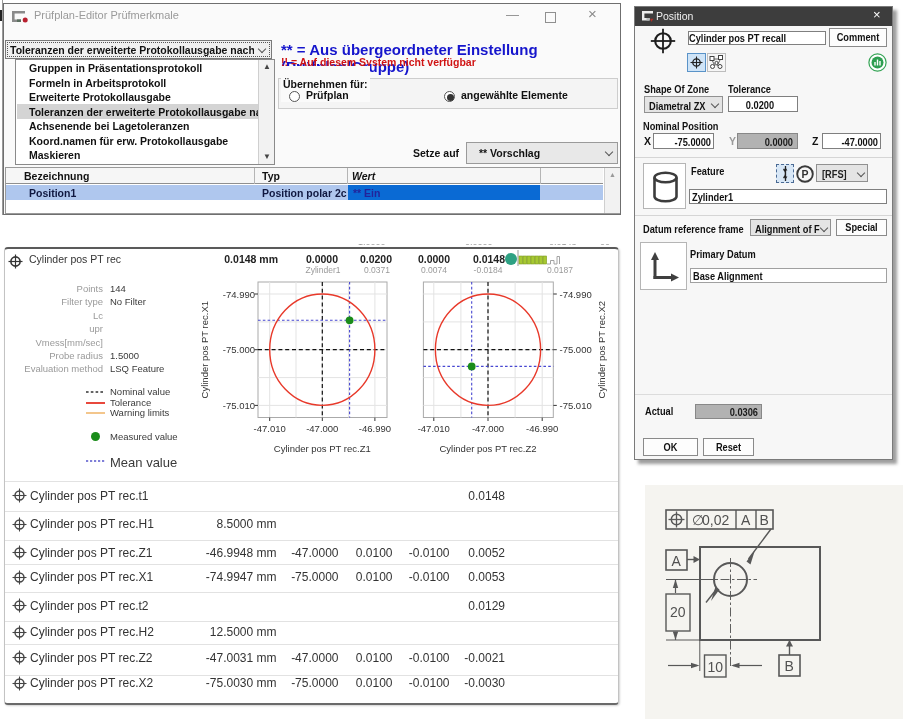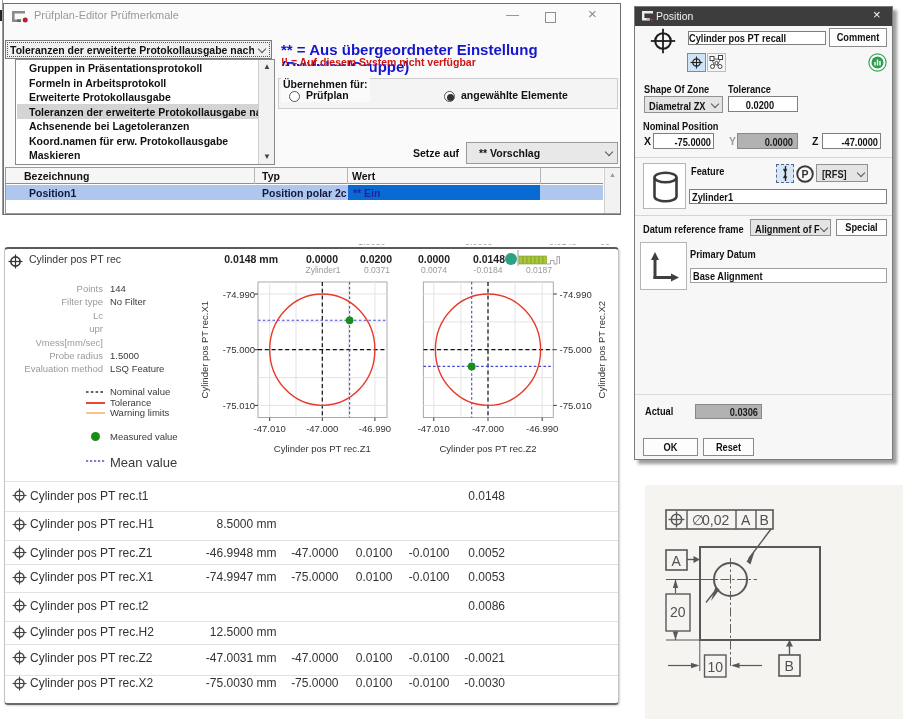--- a/index.html
+++ b/index.html
@@ -71,21 +71,21 @@
   <div class="abs b" style="left:409px;top:143px;font-size:10.5px;color:#111;">Setze auf</div>
   <div class="abs" style="left:462px;top:138px;width:152px;height:22px;background:#e8e8e8;border:1px solid #9a9a9a;padding-left:32px;">
     <div class="abs b" style="left:12px;top:4px;font-size:10.5px;color:#111;">** Vorschlag</div>
     <div class="chv" style="left:139px;top:6px;"></div>
   </div>
 
   <div class="abs" style="left:1px;top:163px;width:615px;height:47px;border:1px solid #9a9a9a;background:#fff;">
     <div class="abs" style="left:0;top:0;width:597px;height:16px;background:#f6f6f6;border-bottom:1px solid #8f8f8f;"></div>
     <div class="abs b" style="left:18px;top:2px;font-size:10.5px;color:#111;">Bezeichnung</div>
     <div class="abs b" style="left:256px;top:2px;font-size:10.5px;color:#111;">Typ</div>
-    <div class="abs b" style="left:346px;top:2px;font-size:10.5px;color:#111;">Wert</div>
+    <div class="abs b" style="left:346px;top:2px;font-size:10.5px;color:#111;font-style:italic;">Wert</div>
     <div class="abs" style="left:248px;top:0;width:1px;height:16px;background:#b5b5b5;"></div>
     <div class="abs" style="left:341px;top:0;width:1px;height:16px;background:#b5b5b5;"></div>
     <div class="abs" style="left:534px;top:0;width:1px;height:16px;background:#b5b5b5;"></div>
 
     <div class="abs" style="left:0;top:17px;width:597px;height:15px;background:#afc7ee;"></div>
     <div class="abs b" style="left:23px;top:18.5px;font-size:10.5px;color:#101840;">Position1</div>
     <div class="abs b" style="left:256px;top:18.5px;width:85px;font-size:10.5px;color:#101840;white-space:nowrap;overflow:hidden;">Position polar 2c</div>
     <div class="abs" style="left:342px;top:17px;width:192px;height:15px;background:#0a6ad4;"></div>
     <div class="abs b" style="left:347px;top:18.5px;font-size:10.5px;color:#23239a;">** Ein</div>
 
@@ -119,21 +119,21 @@
   <div class="abs b" style="left:193px;top:4px;width:80px;text-align:right;font-size:10.5px;color:#222;">0.0148 mm</div>
   <div class="abs b" style="left:291px;top:4px;width:52px;text-align:center;font-size:10.5px;color:#222;">0.0000</div>
   <div class="abs b" style="left:345px;top:4px;width:52px;text-align:center;font-size:10.5px;color:#222;">0.0200</div>
   <div class="abs b" style="left:403px;top:4px;width:52px;text-align:center;font-size:10.5px;color:#222;">0.0000</div>
   <div class="abs b" style="left:458px;top:4px;width:52px;text-align:center;font-size:10.5px;color:#222;">0.0148</div>
   <div class="abs" style="left:0;top:16px;width:613px;height:12px;font-size:8.5px;color:#9a9a9a;">
     <span class="abs" style="left:292px;width:52px;text-align:center;">Zylinder1</span>
     <span class="abs" style="left:346px;width:52px;text-align:center;">0.0371</span>
     <span class="abs" style="left:403px;width:52px;text-align:center;">0.0074</span>
     <span class="abs" style="left:457px;width:52px;text-align:center;">-0.0184</span>
-    <span class="abs" style="left:489px;width:52px;text-align:left;padding-left:32px;">0.0187</span>
+    <span class="abs" style="left:510px;width:52px;text-align:left;padding-left:32px;">0.0187</span>
   </div>
   <div class="abs" style="left:500px;top:4px;width:12px;height:12px;border-radius:50%;background:#2ea183;"></div>
   <svg class="abs" style="left:512px;top:1px;" width="52" height="18" viewBox="0 0 52 18">
     <line x1="1" y1="0" x2="1" y2="16" stroke="#999" stroke-width="1"></line>
     <g fill="#a6c832" stroke="#7e9b1e" stroke-width="0.6">
       <rect x="2" y="6" width="3.6" height="8"></rect>
         <rect x="6" y="6" width="3.6" height="8"></rect>
       <rect x="10" y="6" width="3.6" height="8"></rect>
         <rect x="14" y="6" width="3.6" height="8"></rect>
       <rect x="18" y="6" width="3.6" height="8"></rect>
@@ -302,21 +302,21 @@
     <div class="abs" style="left:243.5px;top:321px;width:90px;text-align:right;">-75.0000</div>
     <div class="abs" style="left:297.5px;top:321px;width:90px;text-align:right;">0.0100</div>
     <div class="abs" style="left:354.5px;top:321px;width:90px;text-align:right;">-0.0100</div>
     <div class="abs" style="left:410px;top:321px;width:90px;text-align:right;">0.0053</div>
     <svg class="abs" style="left:7px;top:349.0px;" width="15" height="15" viewBox="0 0 15 15">
         <circle cx="7.5" cy="7.5" r="4.5" fill="none" stroke="#444" stroke-width="1.4"></circle>
         <line x1="7.5" y1="0.5" x2="7.5" y2="14.5" stroke="#444" stroke-width="1.1"></line>
         <line x1="0.5" y1="7.5" x2="14.5" y2="7.5" stroke="#444" stroke-width="1.1"></line>
       </svg>
     <div class="abs" style="left:25px;top:349.5px;">Cylinder pos PT rec.t2</div>
-    <div class="abs" style="left:410px;top:349.5px;width:90px;text-align:right;">0.0086</div>
+    <div class="abs" style="left:410px;top:349.5px;width:90px;text-align:right;">0.0129</div>
     <svg class="abs" style="left:7px;top:375.5px;" width="15" height="15" viewBox="0 0 15 15">
         <circle cx="7.5" cy="7.5" r="4.5" fill="none" stroke="#444" stroke-width="1.4"></circle>
         <line x1="7.5" y1="0.5" x2="7.5" y2="14.5" stroke="#444" stroke-width="1.1"></line>
         <line x1="0.5" y1="7.5" x2="14.5" y2="7.5" stroke="#444" stroke-width="1.1"></line>
       </svg>
     <div class="abs" style="left:25px;top:376px;">Cylinder pos PT rec.H2</div>
     <div class="abs" style="left:181.5px;top:376px;width:90px;text-align:right;">12.5000 mm</div>
     <svg class="abs" style="left:7px;top:401.0px;" width="15" height="15" viewBox="0 0 15 15">
         <circle cx="7.5" cy="7.5" r="4.5" fill="none" stroke="#444" stroke-width="1.4"></circle>
         <line x1="7.5" y1="0.5" x2="7.5" y2="14.5" stroke="#444" stroke-width="1.1"></line>

